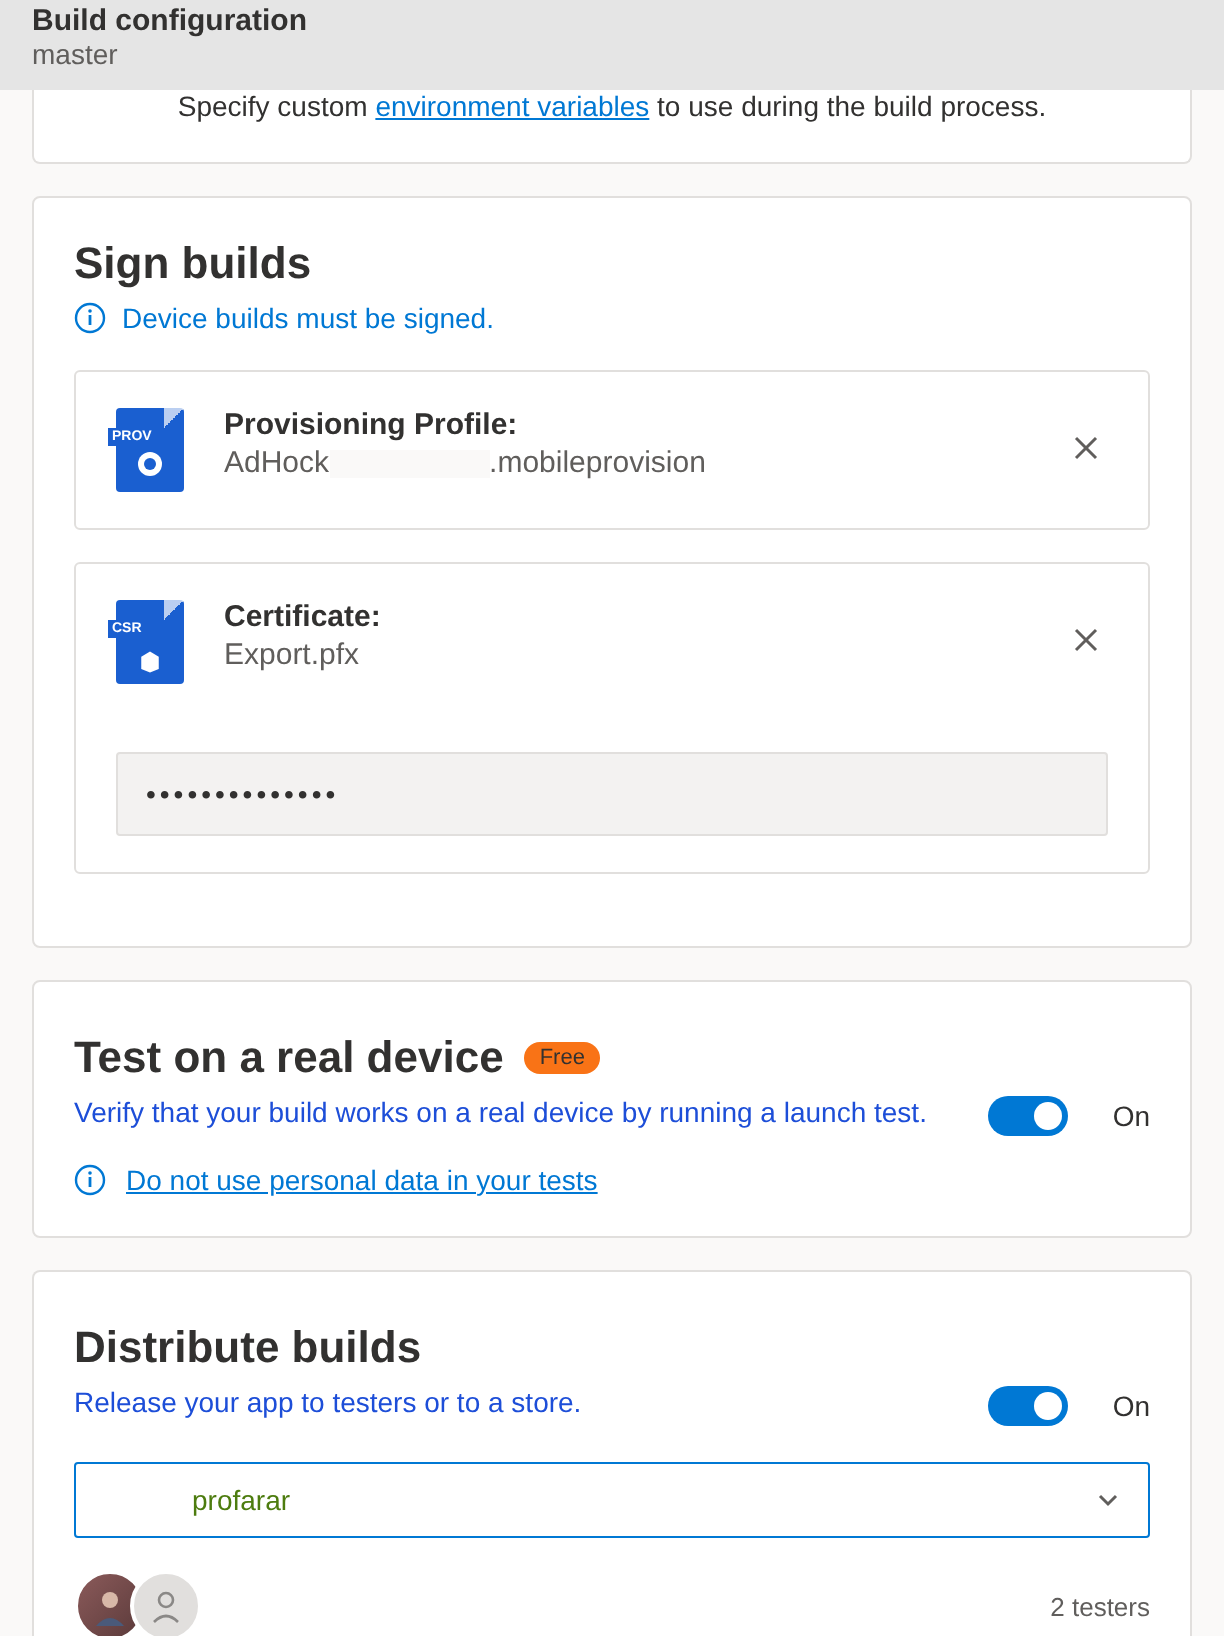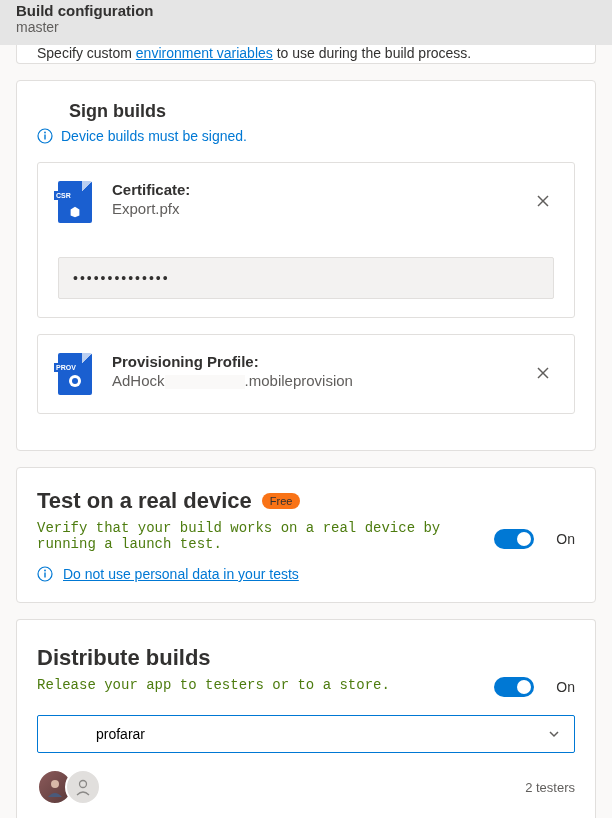--- a/index.html
+++ b/index.html
@@ -21,21 +21,21 @@
       background: #fff;
       border: 1px solid #e1dfdd;
       border-radius: 4px;
       margin: 16px;
       padding: 20px;
     }
 
     .env-text { color: #323130; }
     .link { color: #0078d4; text-decoration: underline; cursor: pointer; }
 
-    .sign-title { font-size: 18px; font-weight: 600; margin-bottom: 6px; margin-left: 32px; }
+    .sign-title { font-size: 22px; font-weight: 600; margin-bottom: 6px; }
     .info-row { display: flex; align-items: flex-end; gap: 8px; color: #0078d4; margin-bottom: 18px; }
     .info-row .info-icon { flex-shrink:0; }
     .info-row .info-text { color:#0078d4; }
 
     .file-box {
       border: 1px solid #e1dfdd;
       border-radius: 3px;
       padding: 18px 20px;
       display: flex;
       align-items: flex-start;
@@ -86,21 +86,21 @@
       border-radius:2px;
     }
 
     .section-header { display:flex; align-items:center; gap:10px; }
     .section-title { font-size:22px; font-weight:600; }
     .badge {
       background:#f97316; color:#323130;
       font-size:11px; font-weight:400;
       padding:2px 8px; border-radius:10px;
     }
-    .section-sub { color:#4d7c0f; margin-top:6px; font-size:14px;font-family:Liberation Mono, monospace;}
+    .section-sub { color:#1d4ed8; margin-top:6px; font-size:14px;}
 
     .toggle-wrap {
       display:flex; align-items:center; gap:22px;
       margin-left:auto;
       margin-top:37px;
     }
     .toggle {
       width:40px; height:20px; border-radius:10px;
       background:#0078d4; position:relative; cursor:pointer;
     }
@@ -119,36 +119,36 @@
     .top-row { display:flex; align-items:center; }
 
     .select-box {
       margin-top:18px;
       border:1px solid #0078d4;
       border-radius:2px;
       padding:10px 14px;
       display:flex; align-items:center; justify-content:space-between;
       cursor:pointer;
     }
-    .select-box span { color:#000000;padding-left:44px; }
+    .select-box span { color:#4d7c0f;padding-left:44px; }
 
     .avatar-row {
       display:flex; align-items:center; margin-top:16px;
     }
     .avatar {
       width:36px; height:36px; border-radius:50%;
       border:2px solid #fff;
       display:flex; align-items:center; justify-content:center;
     }
     .avatar + .avatar { margin-left:-8px; }
     .avatar-1 { background: linear-gradient(135deg,#8b5a5a,#5a3a3a); }
     .avatar-2 { background:#e1dfdd; }
     .testers-count { margin-left:auto; color:#605e5c; font-size:13px;}
 
-    .env-card { padding-top:0; margin-top:0; border-top:none; border-top-left-radius:0; border-top-right-radius:0; padding-bottom:2px;}
+    .env-card { padding-top:0; margin-top:0; border-top:none; border-top-left-radius:0; border-top-right-radius:0; padding-bottom:20px;text-align:center;}
   </style>
 </head>
 <body>
 
 <div class="header">
   <div class="header-title">Build configuration</div>
   <div class="header-sub">master</div>
 </div>
 
 <div class="card env-card">
@@ -159,42 +159,20 @@
   <div class="sign-title">Sign builds</div>
   <div class="info-row">
     <svg class="info-icon" width="16" height="16" viewBox="0 0 16 16">
       <circle cx="8" cy="8" r="7" fill="none" stroke="#0078d4" stroke-width="1.2"></circle>
       <circle cx="8" cy="4.5" r="0.9" fill="#0078d4"></circle>
       <rect x="7.3" y="6.5" width="1.4" height="5" fill="#0078d4"></rect>
     </svg>
     <span class="info-text">Device builds must be signed.</span>
   </div>
 
-  <div class="file-box" style="flex-wrap:wrap;">
-    <div class="file-icon">
-      <div class="file-icon-body" style="background:#1a5fd0;"></div>
-      <div class="file-icon-fold"></div>
-      <div class="file-icon-tag" style="background:#1a5fd0;">CSR</div>
-      <svg style="position:absolute;bottom:4px;left:10px;" width="14" height="14" viewBox="0 0 16 16">
-          <path d="M8 2 L13 5 L13 12 L8 14 L3 12 L3 5 Z" fill="#fff"></path>
-        </svg>
-    </div>
-    <div class="file-info">
-      <div class="file-label">Certificate:</div>
-      <div class="file-name">Export.pfx</div>
-    </div>
-    <div class="close-btn">
-      <svg width="14" height="14" viewBox="0 0 14 14">
-          <line x1="2" y1="2" x2="12" y2="12" stroke="#605e5c" stroke-width="1.5"></line>
-          <line x1="12" y1="2" x2="2" y2="12" stroke="#605e5c" stroke-width="1.5"></line>
-        </svg>
-    </div>
-    <input type="password" class="password-input" style="flex-basis: 100%;" value="••••••••••••••">
-  </div>
-
   <div class="file-box">
     <div class="file-icon">
       <div class="file-icon-body" style="background:#1a5fd0;"></div>
       <div class="file-icon-fold"></div>
       <div class="file-icon-tag" style="background:#1a5fd0;">PROV</div>
       <svg style="position:absolute;bottom:6px;left:9px;" width="16" height="16" viewBox="0 0 16 16">
           <circle cx="8" cy="8" r="6" fill="#fff"></circle>
           <circle cx="8" cy="8" r="3" fill="#1a5fd0"></circle>
         </svg>
     </div>
@@ -204,20 +182,42 @@
         <span>AdHock</span><span class="redact"></span><span>.mobileprovision</span>
       </div>
     </div>
     <div class="close-btn">
       <svg width="14" height="14" viewBox="0 0 14 14">
           <line x1="2" y1="2" x2="12" y2="12" stroke="#605e5c" stroke-width="1.5"></line>
           <line x1="12" y1="2" x2="2" y2="12" stroke="#605e5c" stroke-width="1.5"></line>
         </svg>
     </div>
   </div>
+
+  <div class="file-box" style="flex-wrap:wrap;">
+    <div class="file-icon">
+      <div class="file-icon-body" style="background:#1a5fd0;"></div>
+      <div class="file-icon-fold"></div>
+      <div class="file-icon-tag" style="background:#1a5fd0;">CSR</div>
+      <svg style="position:absolute;bottom:4px;left:10px;" width="14" height="14" viewBox="0 0 16 16">
+          <path d="M8 2 L13 5 L13 12 L8 14 L3 12 L3 5 Z" fill="#fff"></path>
+        </svg>
+    </div>
+    <div class="file-info">
+      <div class="file-label">Certificate:</div>
+      <div class="file-name">Export.pfx</div>
+    </div>
+    <div class="close-btn">
+      <svg width="14" height="14" viewBox="0 0 14 14">
+          <line x1="2" y1="2" x2="12" y2="12" stroke="#605e5c" stroke-width="1.5"></line>
+          <line x1="12" y1="2" x2="2" y2="12" stroke="#605e5c" stroke-width="1.5"></line>
+        </svg>
+    </div>
+    <input type="password" class="password-input" style="flex-basis: 100%;" value="••••••••••••••">
+  </div>
 </div>
 
 <div class="card">
   <div class="top-row">
     <div>
       <div class="section-header">
         <span class="section-title">Test on a real device</span>
         <span class="badge">Free</span>
       </div>
       <div class="section-sub">Verify that your build works on a real device by running a launch test.</div>

